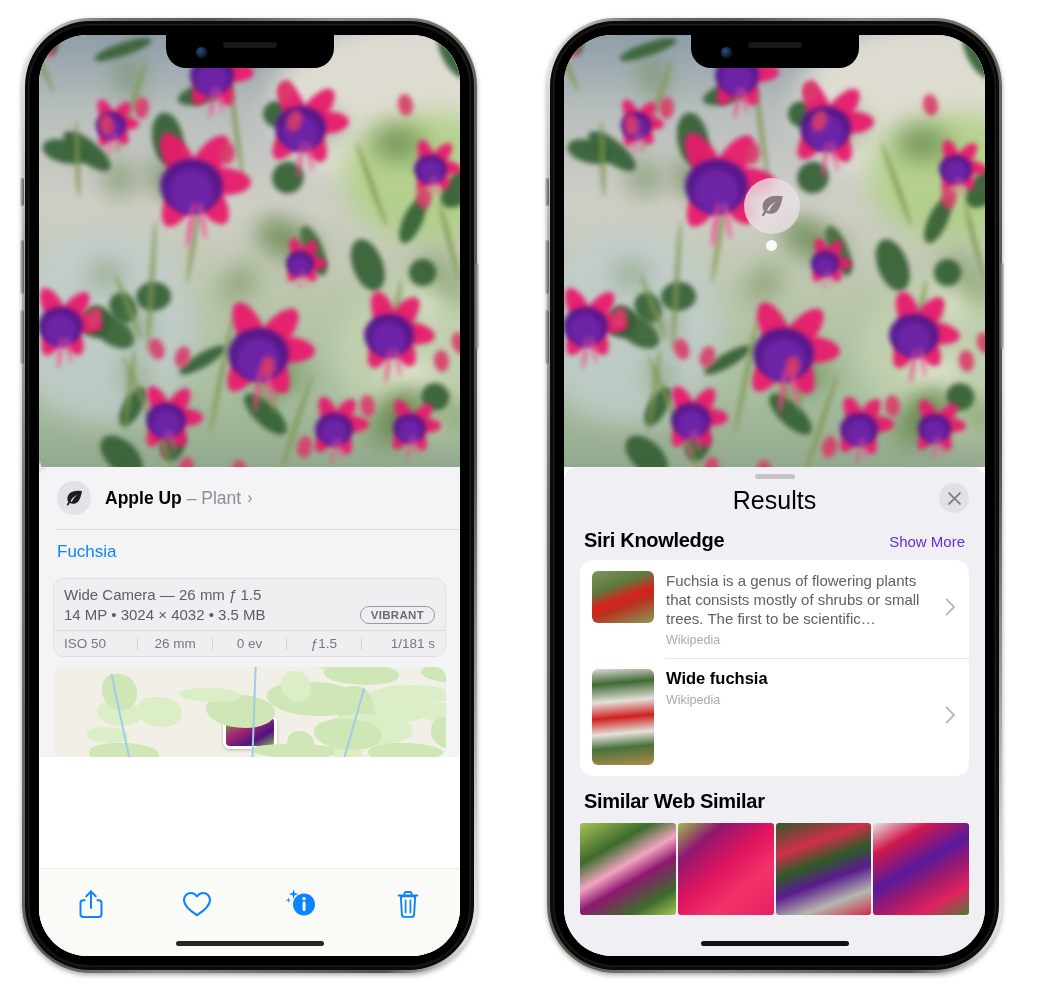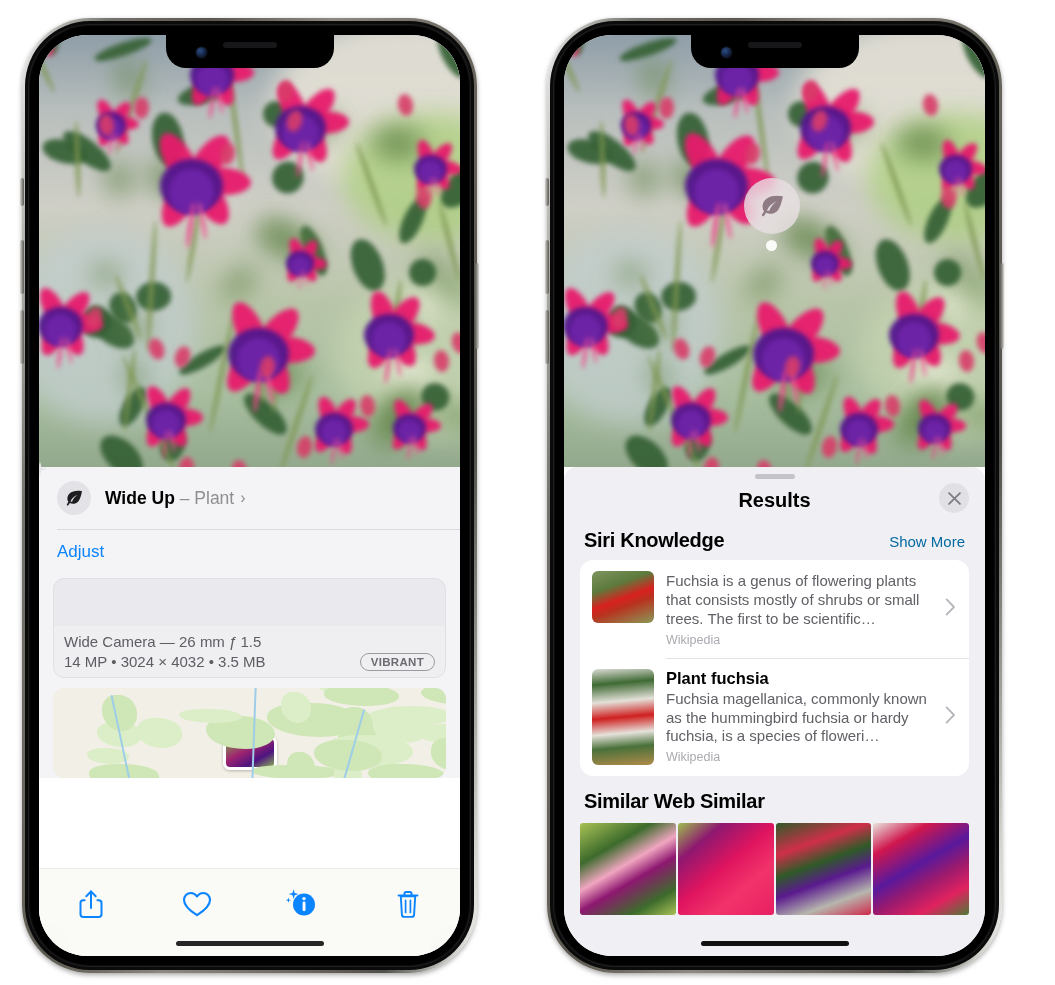--- a/index.html
+++ b/index.html
@@ -120,21 +120,21 @@
   .cam-head {
     height: 34px; display:flex; align-items:center; justify-content:space-between;
     padding: 0 10px; background:#e3e3e7;
   }
   .cam-title { font-size:15.5px; font-weight:700; color:#111; }
   .cam-head-right { display:flex; align-items:center; gap:7px; }
   .badge-jpeg {
     background:#a9a9af; color:#fff; font-size:11px; font-weight:700;
     padding: 2px 6px; border-radius:4px; letter-spacing:.3px;
   }
-  .cam-body { padding: 7px 10px 6px 10px; background:#efeff2;margin-top:47px; }
+  .cam-body { padding: 7px 10px 6px 10px; background:#efeff2; }
   .cam-line1 { font-size:15px; color:#5d5d63; }
   .cam-line2 { display:flex; align-items:center; justify-content:space-between; margin-top:3px; }
   .cam-line2 span.t { font-size:15px; color:#5d5d63; }
   .pill-vibrant {
     border:1px solid #9a9aa1; color:#6b6b72; font-size:11.5px; font-weight:600;
     border-radius:10px; padding: 2px 10px; letter-spacing:.3px;
   }
   .cam-foot {
     display:flex; align-items:center; border-top:.5px solid #dcdce0;
     background:#efeff2; padding: 5px 10px;
@@ -173,32 +173,32 @@
     overflow: hidden;
   }
   .grabber {
     width: 40px; height: 5px; border-radius:3px; background:#c3c3c9;
     margin: 7px auto 0 auto;
   }
   .res-head {
     height: 42px; display:flex; align-items:center; justify-content:center;
     position:relative;
   }
-  .res-title { font-size:20px; font-weight:700; color:#000; }
+  .res-title { font-size:25px; font-weight:400; color:#000; }
   .close-btn {
     position:absolute; right:16px; top: 4px;
     width:30px; height:30px; border-radius:50%; background:#e0e0e5;
     display:flex; align-items:center; justify-content:center;
   }
   .sec-head {
     display:flex; align-items:baseline; justify-content:space-between;
     padding: 8px 20px 8px 20px;
   }
   .sec-title { font-size:20px; font-weight:700; color:#000; letter-spacing:-.3px; }
-  .show-more { font-size:15px; color:#0369a1; }
+  .show-more { font-size:15px; color:#6d28d9; }
   .card {
     margin: 0 16px; background:#fff; border-radius:13px; overflow:hidden;
   }
   .kn-row { display:flex; padding: 11px 12px; position:relative; }
   .kn-thumb { width:62px; height:52px; border-radius:6px; overflow:hidden; flex:none; position:relative; background:#cfd4c4; }
   .kn-thumb.tall { height: 96px; }
   .kn-body { flex:1; padding-left: 12px; padding-right: 22px; }
   .kn-title { font-size:16.5px; font-weight:700; color:#000; line-height:1.18; }
   .kn-desc { font-size:15px; color:#606066; line-height:1.26; margin-top:1px; }
   .kn-src { font-size:12.5px; color:#aaaab0; margin-top:4px; }
@@ -438,40 +438,51 @@
                   <path d="M10 1.4 11.5 7.4 17.2 9 11.5 10.6 10 16.6 8.5 10.6 2.8 9 8.5 7.4Z" fill="#e6e6ea"></path>
                 </svg>
             </span>
 
             <span class="leaf-circle">
               <svg width="21" height="21" viewBox="0 0 24 24">
                 <path d="M20.6 3.6C15.4 2.6 9.6 3.1 6.3 6.2 3.4 8.9 3.1 13.2 5 16.1l-1.7 2.6a1 1 0 0 0 1.6 1.1l1.8-2.6c3 1.6 7.1 1 9.6-1.9 2.7-3.2 3.6-8.6 4.3-11.7zM7.4 15.3c1.4-3.3 4.3-6.1 8.1-7.6-2.9 2-5 4.6-6.2 7.8-.6.2-1.3.1-1.9-.2z" fill="#1d1d20"></path>
               </svg>
             </span>
             <span class="lookup-text">
-              <span>Wide Up</span><span class="sub">&nbsp;</span><span class="sub">–</span><span class="sub">&nbsp;</span><span class="sub">Plant</span>
+              <span>Apple Up</span><span class="sub">&nbsp;</span><span class="sub">–</span><span class="sub">&nbsp;</span><span class="sub">Plant</span>
             </span>
             <span class="chev-sm">›</span>
           </div>
 
           <div class="divider"></div>
 
           <div class="date-block">
             <div class="date-line">
-              <span class="adjust">Adjust</span>
+              <span class="adjust">Fuchsia</span>
             </div>
           </div>
 
           <div class="camera-card">
             <div class="cam-body">
               <div class="cam-line1">Wide Camera — 26 mm ƒ 1.5</div>
               <div class="cam-line2">
                 <span class="t">14 MP • 3024 × 4032 • 3.5 MB</span>
                 <span class="pill-vibrant">VIBRANT</span>
               </div>
+            </div>
+            <div class="cam-foot">
+              <span class="c">ISO 50</span>
+              <span class="sep"></span>
+              <span class="c">26 mm</span>
+              <span class="sep"></span>
+              <span class="c">0 ev</span>
+              <span class="sep"></span>
+              <span class="c">ƒ1.5</span>
+              <span class="sep"></span>
+              <span class="c">1/181 s</span>
             </div>
           </div>
 
           <div class="map-card" id="mapCard" style="background: rgb(242, 239, 230);">
             <div class="map-pin" id="mapPin" style="background: linear-gradient(150deg, rgb(122, 168, 79), rgb(160, 36, 111) 40%, rgb(77, 20, 128) 70%, rgb(138, 176, 85));"></div>
           <div class="mp" style="left: 36.4906px; top: 76.9846px; width: 69.8558px; height: 22.2967px; background: rgb(207, 230, 183); border-radius: 40% 55% 45% 60%;"></div>
               <div class="mp" style="left: 43.5688px; top: 34.1019px; width: 45.4279px; height: 25.8183px; background: rgb(220, 238, 200); border-radius: 40% 55% 45% 60%;"></div>
               <div class="mp" style="left: 310.206px; top: 21.6051px; width: 67.7808px; height: 34.1348px; background: rgb(220, 238, 200); border-radius: 40% 55% 45% 60%;"></div>
               <div class="mp" style="left: 285.519px; top: 19.6169px; width: 34.7837px; height: 37.0227px; background: rgb(207, 230, 183); border-radius: 40% 55% 45% 60%;"></div>
               <div class="mp" style="left: 198.537px; top: 77.1856px; width: 87.8273px; height: 13.8612px; background: rgb(207, 230, 183); border-radius: 40% 55% 45% 60%;"></div>
@@ -789,22 +800,21 @@
             <span class="kn-chev">
               <svg width="11" height="18" viewBox="0 0 11 18">
                   <path d="M1.6 1.4 9 9l-7.4 7.6" fill="none" stroke="#b6b6bc" stroke-width="1.8" stroke-linecap="round" stroke-linejoin="round"></path>
                 </svg>
             </span>
           </div>
           <div class="kn-div"></div>
           <div class="kn-row">
             <div class="kn-thumb tall" id="thumb2" style="background: linear-gradient(175deg, rgb(220, 220, 214) 0%, rgb(63, 106, 51) 16%, rgb(227, 224, 216) 34%, rgb(207, 32, 32) 50%, rgb(229, 226, 218) 66%, rgb(73, 113, 58) 80%, rgb(176, 138, 74) 100%);"></div>
             <div class="kn-body">
-              <div class="kn-title">Plant fuchsia</div>
-              <div class="kn-desc">Fuchsia magellanica, commonly known as the hummingbird fuchsia or hardy fuchsia, is a species of floweri…</div>
+              <div class="kn-title">Wide fuchsia</div>
               <div class="kn-src">Wikipedia</div>
             </div>
             <span class="kn-chev">
               <svg width="11" height="18" viewBox="0 0 11 18">
                   <path d="M1.6 1.4 9 9l-7.4 7.6" fill="none" stroke="#b6b6bc" stroke-width="1.8" stroke-linecap="round" stroke-linejoin="round"></path>
                 </svg>
             </span>
           </div>
         </div>
 

